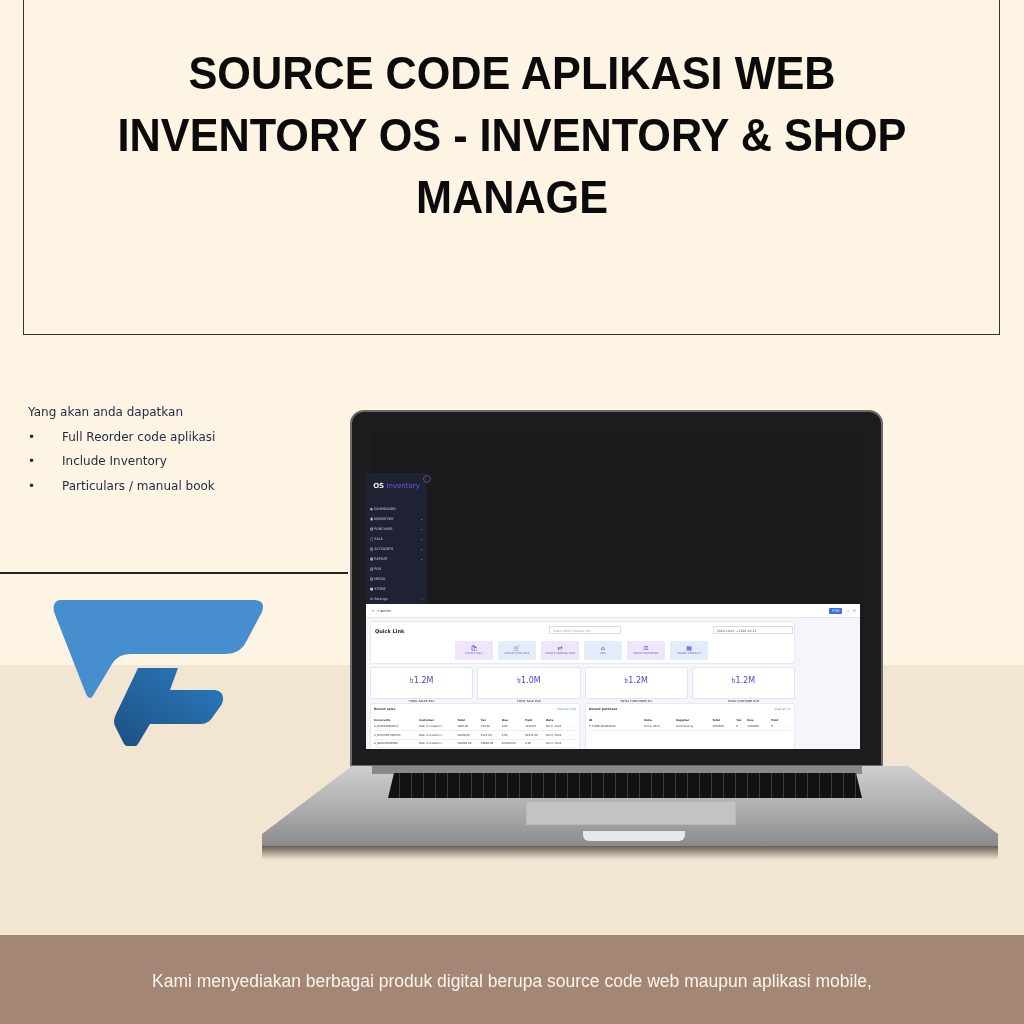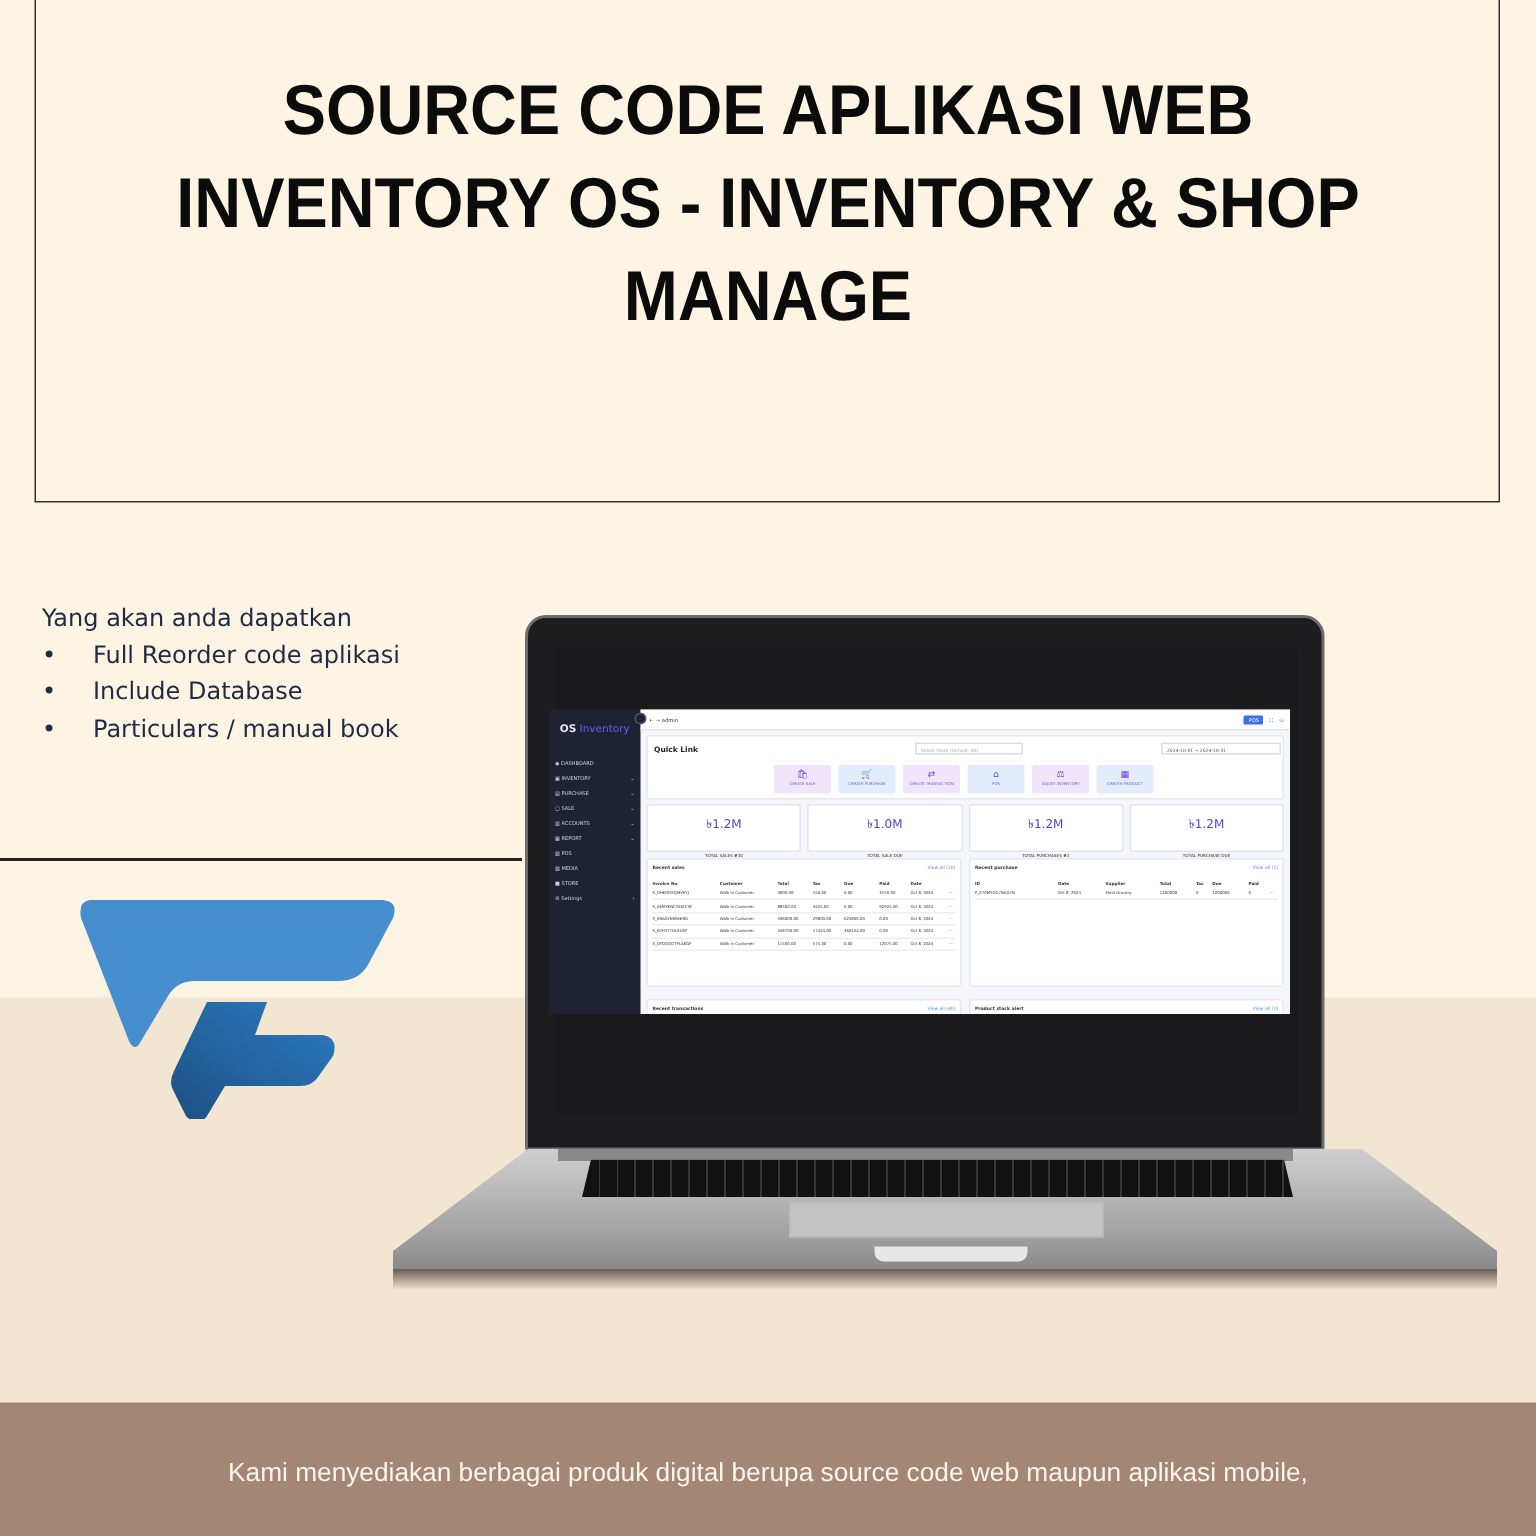--- a/index.html
+++ b/index.html
@@ -5,42 +5,42 @@
   * { box-sizing: border-box; margin: 0; padding: 0; }
   html, body { width: 1024px; height: 1024px; overflow: hidden; }
   body { position: relative; background: #fdf4e3; font-family: "Liberation Sans", sans-serif; }
 
   .bg-top { position: absolute; left: 0; top: 0; width: 1024px; height: 665px; background: #fdf4e3; }
   .bg-bottom { position: absolute; left: 0; top: 665px; width: 1024px; height: 270px; background: #f2e6d2; }
 
   .title-box { position: absolute; left: 23px; top: -2px; width: 977px; height: 337px; border: 1.5px solid #333; }
   .title { position: absolute; left: 0; top: 42px; width: 1024px; text-align: center; font-family: "Liberation Sans", sans-serif; font-weight: bold; font-size: 47px; line-height: 62px; color: #0b0b0b; transform: scaleX(0.92); transform-origin: 512px 0; }
 
-  .features { position: absolute; left: 28px; top: 400px; color: #1f2a44; font-family: "DejaVu Sans", sans-serif; font-size: 16px; line-height: 24.5px; }
+  .features { position: absolute; left: 28px; top: 400px; color: #1f2a44; font-family: "DejaVu Sans", sans-serif; font-size: 12px; line-height: 24.5px; }
   .features .head { margin-bottom: 0; }
   .features ul { list-style: none; }
   .features li { display: flex; }
   .features li .dot { width: 34px; }
 
   .divider { position: absolute; left: 0; top: 572px; width: 348px; height: 1.5px; background: #222; }
 
   .logo { position: absolute; left: 50px; top: 596px; width: 220px; height: 150px; }
 
   
   .laptop-lid { position: absolute; left: 350px; top: 410px; width: 533px; height: 357px; background: #1d1d1f; border-radius: 14px 14px 2px 2px; border: 2px solid #6b6b6b; }
   .screen { position: absolute; left: 370px; top: 433px; width: 495px; height: 310px; background: #1a1a1c; }
   .laptop-base { position: absolute; left: 262px; top: 766px; width: 736px; height: 80px; background: linear-gradient(#cfcfcf, #a9a9a9 60%, #8a8a8a); clip-path: polygon(90px 0, 646px 0, 736px 68px, 736px 80px, 0 80px, 0 68px); }
   .hinge { position: absolute; left: 372px; top: 766px; width: 490px; height: 8px; background: #888; }
   .keyboard { position: absolute; left: 388px; top: 773px; width: 474px; height: 25px; background: repeating-linear-gradient(90deg, #111 0 11px, #3a3a3a 11px 12px); clip-path: polygon(6px 0, 468px 0, 474px 25px, 0 25px); }
   .trackpad { position: absolute; left: 526px; top: 801px; width: 210px; height: 24px; border: 1px solid #b8b8b8; background: #c3c3c3; }
   .notch { position: absolute; left: 583px; top: 831px; width: 102px; height: 10px; background: #e8e8e8; border-radius: 0 0 6px 6px; }
   .shadow { position: absolute; left: 262px; top: 846px; width: 736px; height: 14px; background: linear-gradient(#6b5d52, rgba(0,0,0,0)); }
 
   
-  .app { position: absolute; left: 366px; top: 473px; width: 494px; height: 203px; display: flex; font-family: "DejaVu Sans", sans-serif; }
+  .app { position: absolute; left: 366px; top: 473px; width: 494px; height: 276px; display: flex; font-family: "DejaVu Sans", sans-serif; flex-direction: column; }
   .sidebar { width: 61px; background: #1f2233; color: #cfd3e0; position: relative; }
   .sidebar .brand { font-size: 7px; text-align: center; padding-top: 9px; color: #e8e8f0; }
   .sidebar .brand span { color: #6b5cf0; }
   .sidebar ul { list-style: none; margin-top: 14px; }
   .sidebar li { font-size: 3.4px; height: 10px; line-height: 10px; padding-left: 4px; display: flex; justify-content: space-between; padding-right: 4px; text-transform: uppercase; }
   .main { flex: 1; background: #f5f6fb; position: relative; overflow: hidden; }
   .topbar { height: 14px; background: #fff; display: flex; align-items: center; font-size: 3.5px; padding-left: 6px; color: #333; border-bottom: 0.5px solid #e4e4ee; }
   .topbar .right { margin-left: auto; display: flex; gap: 4px; align-items: center; padding-right: 4px; }
   .pos-btn { background: #3a6fe8; color: #fff; padding: 1px 3px; font-size: 3.5px; border-radius: 1px; }
   .card { background: #fff; border: 0.5px solid #e8e8f0; border-radius: 2px; position: absolute; }
@@ -87,21 +87,21 @@
 
 <div class="features">
   <div class="head">Yang akan anda dapatkan</div>
   <ul>
     <li>
         <span class="dot">•</span>
         <span>Full Reorder  code aplikasi</span>
       </li>
     <li>
         <span class="dot">•</span>
-        <span>Include Database</span>
+        <span>Include Inventory</span>
       </li>
     <li>
         <span class="dot">•</span>
         <span>Particulars / manual book</span>
       </li>
   </ul>
 </div>
 
 <div class="divider"></div>
 

